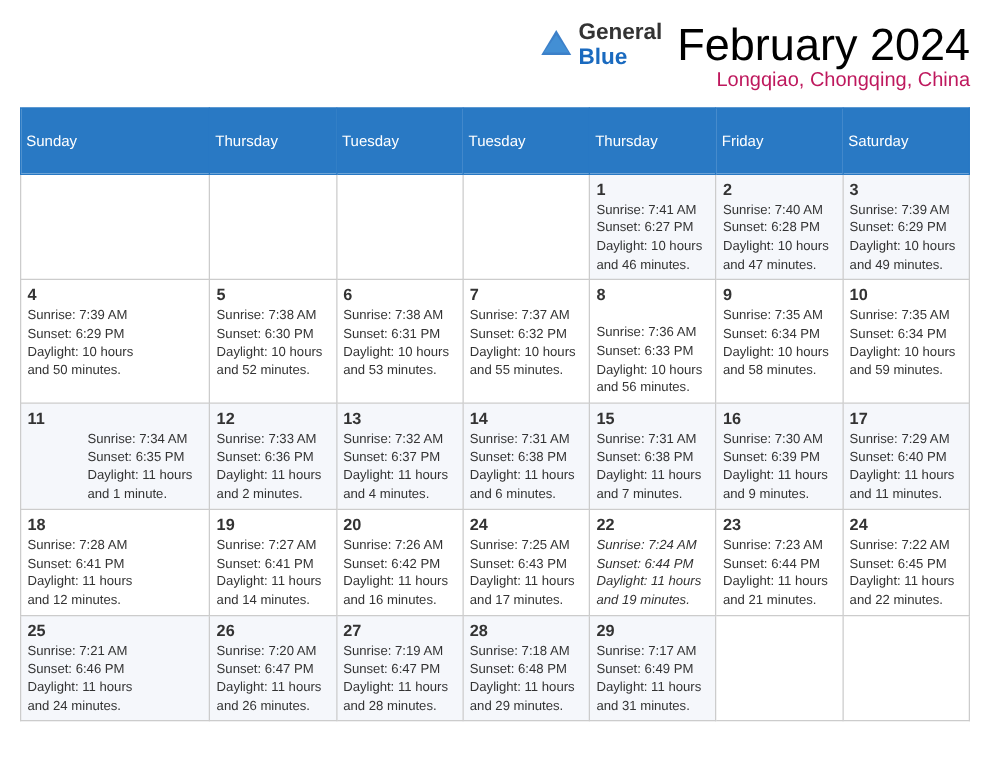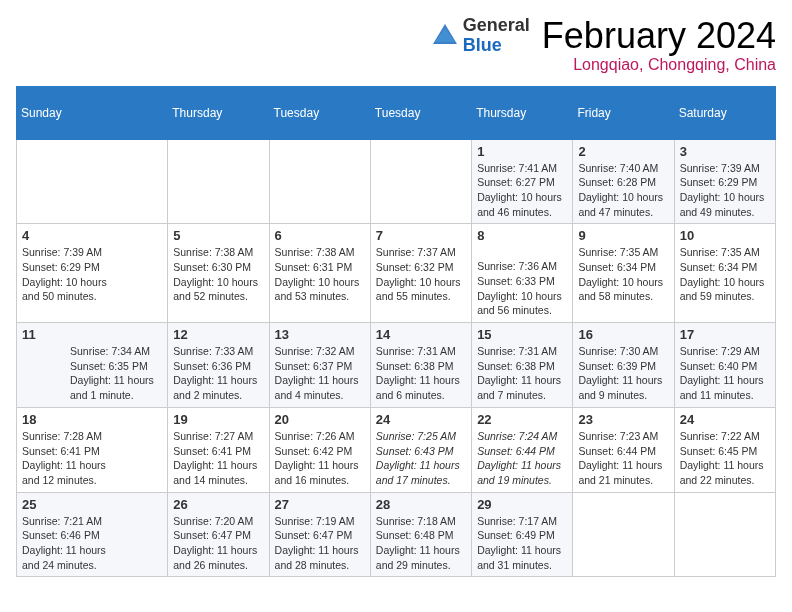--- a/index.html
+++ b/index.html
@@ -271,21 +271,21 @@
         </td>
         <td>
           <span class="day-number">20</span>
           <div class="day-info" style="white-space: pre-line;">Sunrise: 7:26 AM
 Sunset: 6:42 PM
 Daylight: 11 hours
 and 16 minutes.</div>
         </td>
         <td>
           <span class="day-number">24</span>
-          <div class="day-info" style="white-space: pre-line; font-style: italic;">Sunrise: 7:25 AM
+          <div class="day-info" style="white-space: pre-line;">Sunrise: 7:25 AM
 Sunset: 6:43 PM
 Daylight: 11 hours
 and 17 minutes.</div>
         </td>
         <td>
           <span class="day-number">22</span>
           <div class="day-info" style="white-space: pre-line; font-style: italic;">Sunrise: 7:24 AM
 Sunset: 6:44 PM
 Daylight: 11 hours
 and 19 minutes.</div>

